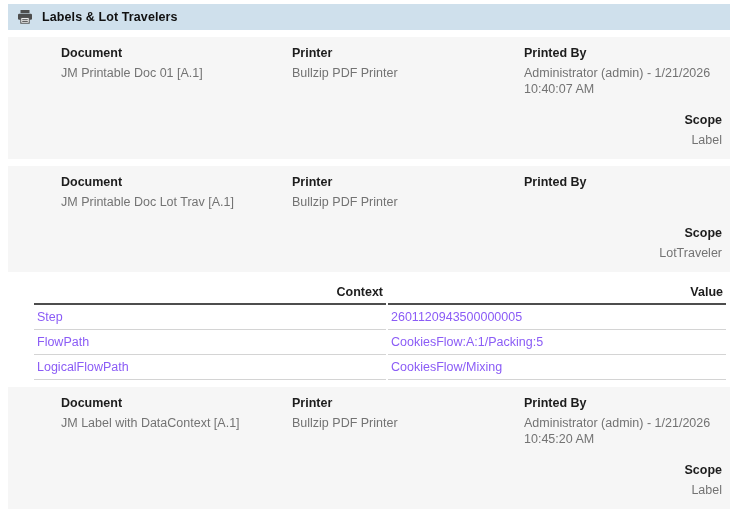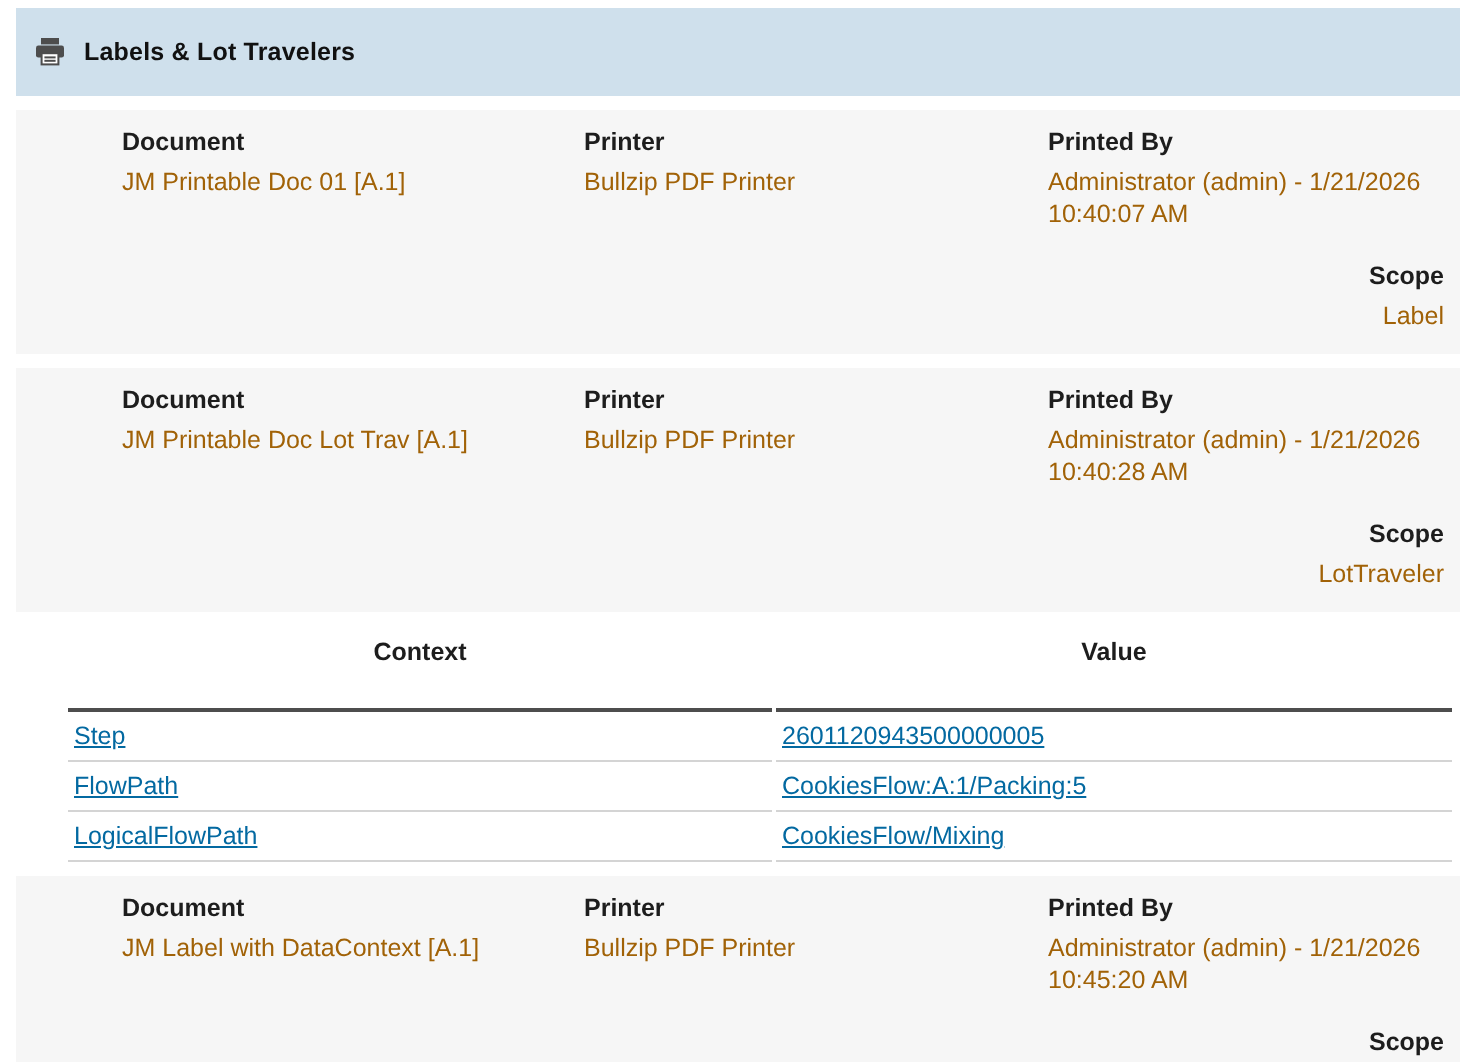--- a/index.html
+++ b/index.html
@@ -5,48 +5,48 @@
   * { box-sizing: border-box; margin: 0; padding: 0; }
   html, body { background: #ffffff; }
   body {
     width: 738px; height: 531px; overflow: hidden;
     font-family: "Liberation Sans", "DejaVu Sans", sans-serif;
     font-size: 12.5px; color: #333;
   }
   .page { padding: 4px 8px 0 8px; }
 
   .panel-header {
-    background: #cfe0ec; height: 44px;
+    background: #cfe0ec; height: 26px;
     display: flex; align-items: center; gap: 9px;
     padding: 0 10px 0 9px; margin-bottom: 7px;
   }
   .panel-title { font-weight: bold; font-size: 12.5px; color: #111; letter-spacing: .1px; }
   .printer-icon { display: inline-flex; width: 16px; height: 16px; }
 
   .job { margin-bottom: 7px; }
 
   .card { background: #f6f6f6; padding: 9px 8px 11px 29px; }
   .grid { display: grid; grid-template-columns: 231px 232px auto; margin-left: 24px; }
   .lbl { font-weight: bold; color: #1d1d1d; line-height: 15px; margin-bottom: 4px; }
-  .val { color: #a16207; line-height: 16px; }
+  .val { color: #737373; line-height: 16px; }
   .scope { margin-top: 16px; text-align: right; }
 
   .ctx-table {
     border-collapse: separate; border-spacing: 2px 0;
     margin: 6px 0 0 24px; width: 696px; background: #fff;
     table-layout: fixed;
   }
   .ctx-table th {
-    text-align: center; font-weight: bold; color: #1d1d1d;
-    padding: 7px 3px 21px 3px; border-bottom: 2px solid #4d4d4d;
+    text-align: right; font-weight: bold; color: #1d1d1d;
+    padding: 7px 3px 4px 3px; border-bottom: 2px solid #4d4d4d;
   }
   .ctx-table th:first-child { width: 352px; }
   .ctx-table td {
-    padding: 4px 3px; border-bottom: 1px solid #d4d4d4; color: #0369a1;
-    line-height: 16px; overflow: hidden; white-space: nowrap; text-decoration: underline;
+    padding: 4px 3px; border-bottom: 1px solid #d4d4d4; color: #8b5cf6;
+    line-height: 16px; overflow: hidden; white-space: nowrap;
   }
 </style>
 </head>
 <body>
 
 <div class="page">
 
   <header class="panel-header">
     <span class="printer-icon">
       <svg viewBox="0 0 16 16" width="16" height="16" aria-hidden="true">
@@ -91,21 +91,20 @@
         <div class="field">
           <div class="lbl">Document</div>
           <div class="val">JM Printable Doc Lot Trav [A.1]</div>
         </div>
         <div class="field">
           <div class="lbl">Printer</div>
           <div class="val">Bullzip PDF Printer</div>
         </div>
         <div class="field">
           <div class="lbl">Printed By</div>
-          <div class="val">Administrator (admin) - 1/21/2026 10:40:28 AM</div>
         </div>
       </div>
       <div class="field scope">
         <div class="lbl">Scope</div>
         <div class="val">LotTraveler</div>
       </div>
     </section>
     <table class="ctx-table">
       <thead>
         <tr>

